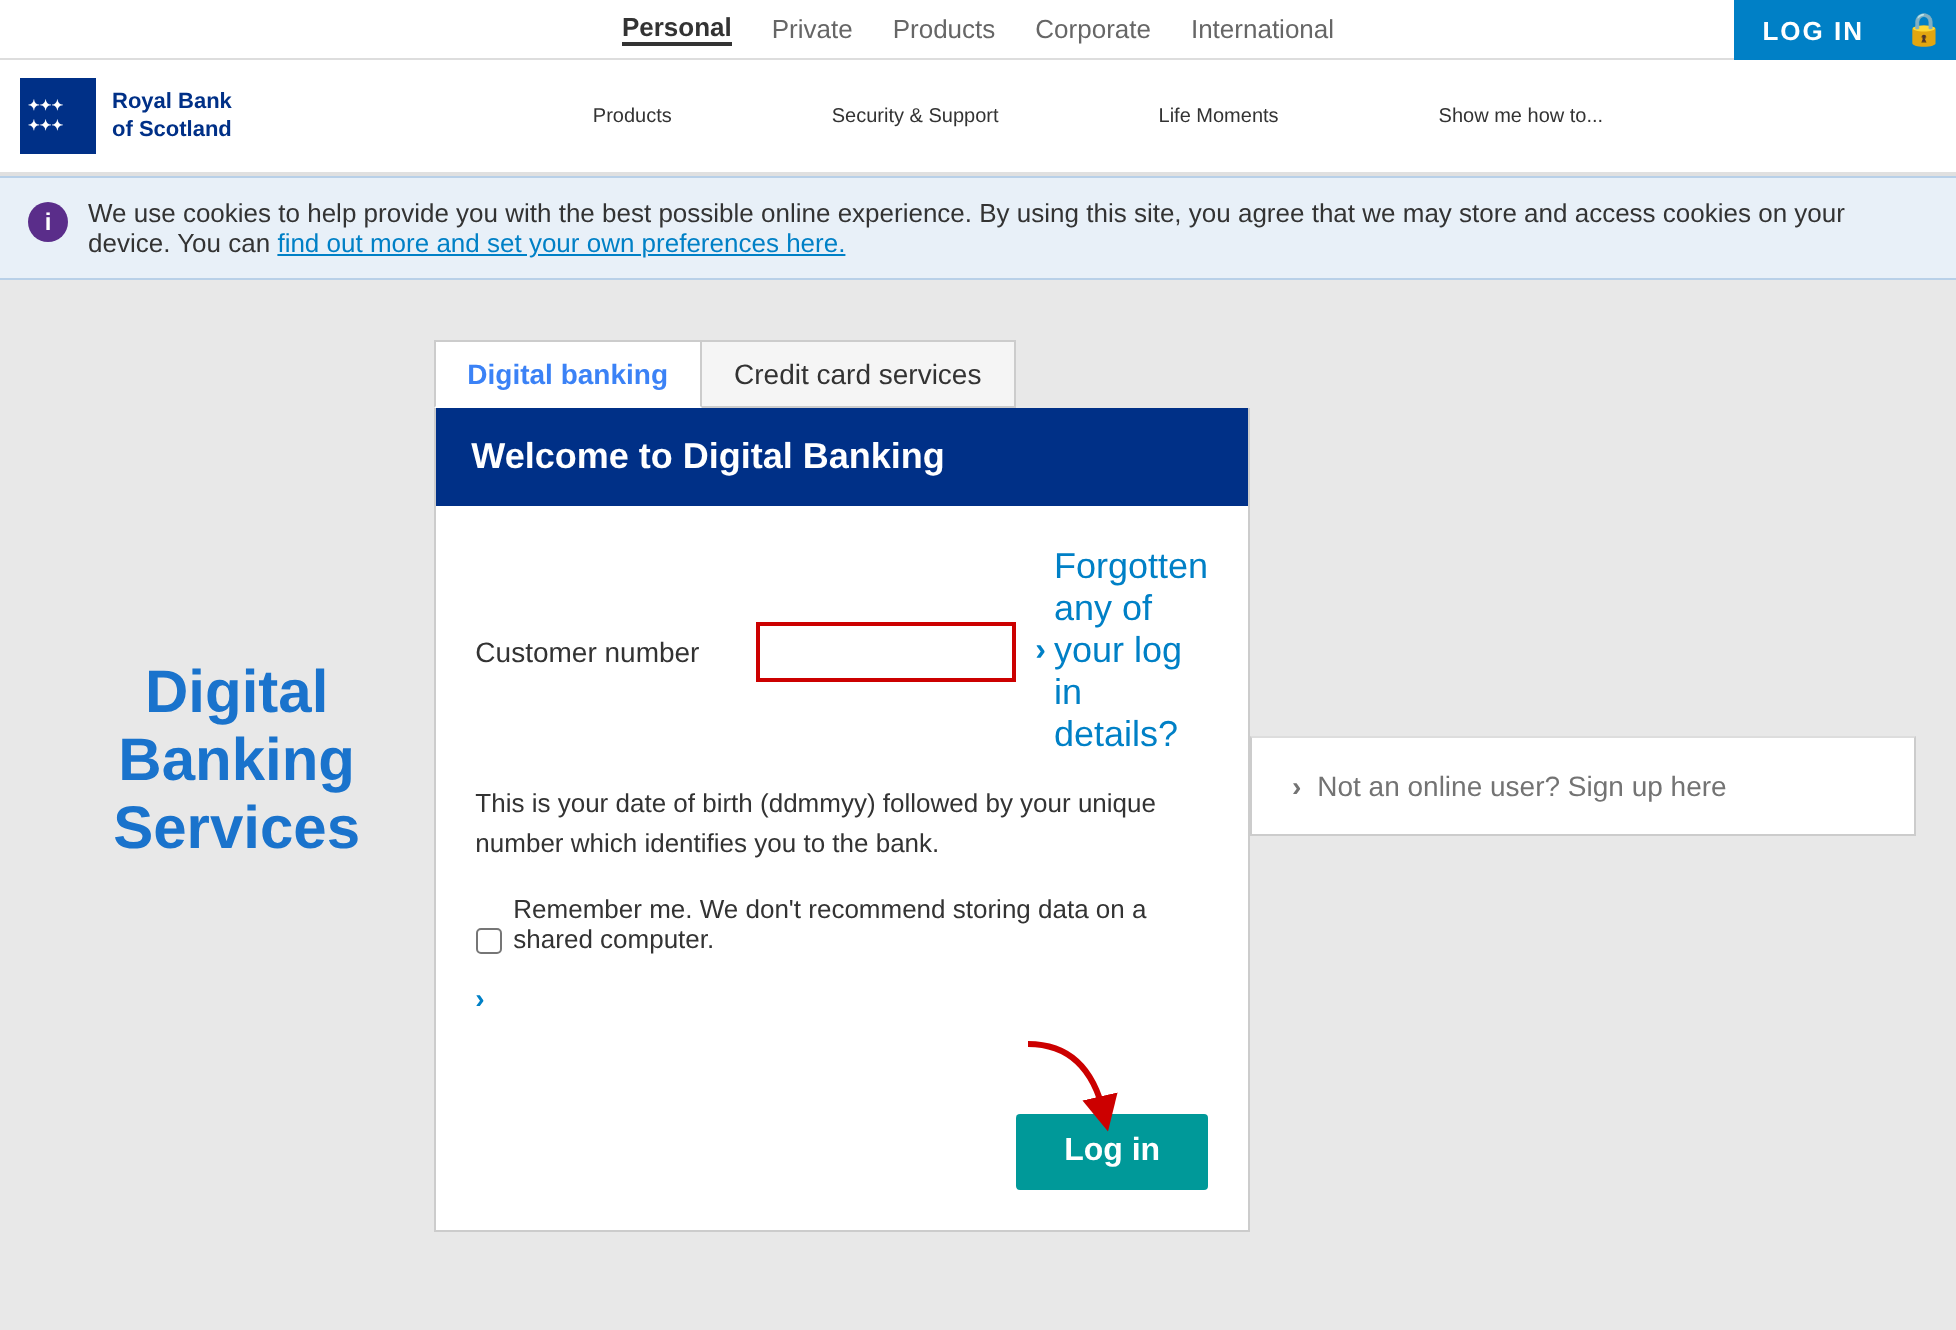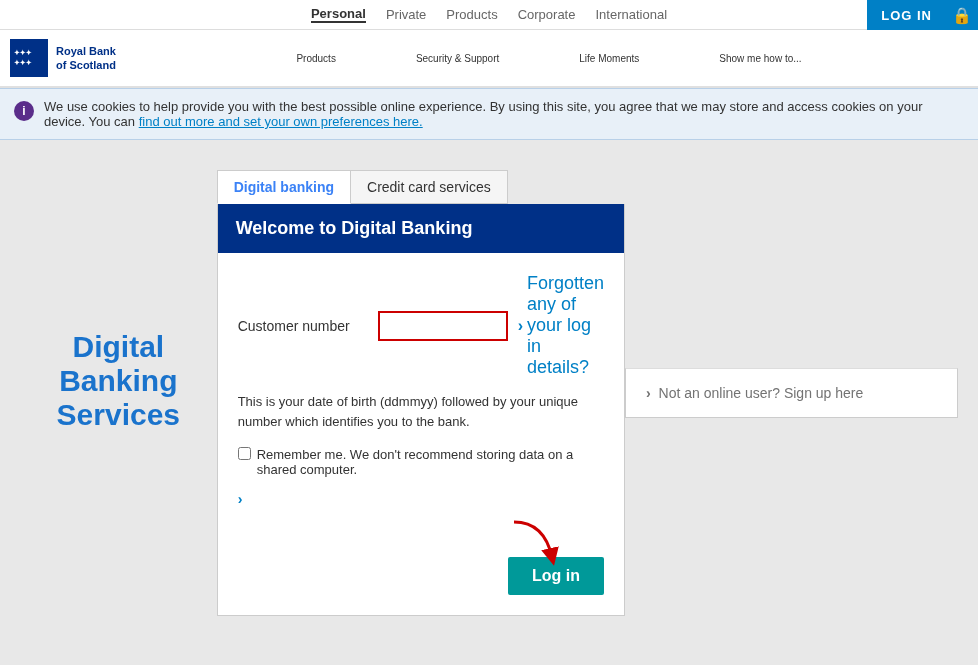--- a/index.html
+++ b/index.html
@@ -239,21 +239,21 @@
       font-size: 18px;
     }
     .hint-text {
       font-size: 13px;
       color: #333;
       margin-bottom: 16px;
       line-height: 1.5;
     }
     .remember-me-row {
       display: flex;
-      align-items: flex-start;
+      align-items: flex-end;
       gap: 6px;
       margin-bottom: 14px;
     }
     .remember-me-row label {
       font-size: 13px;
       color: #333;
     }
     .tell-more-link {
       display: flex;
       align-items: center;

